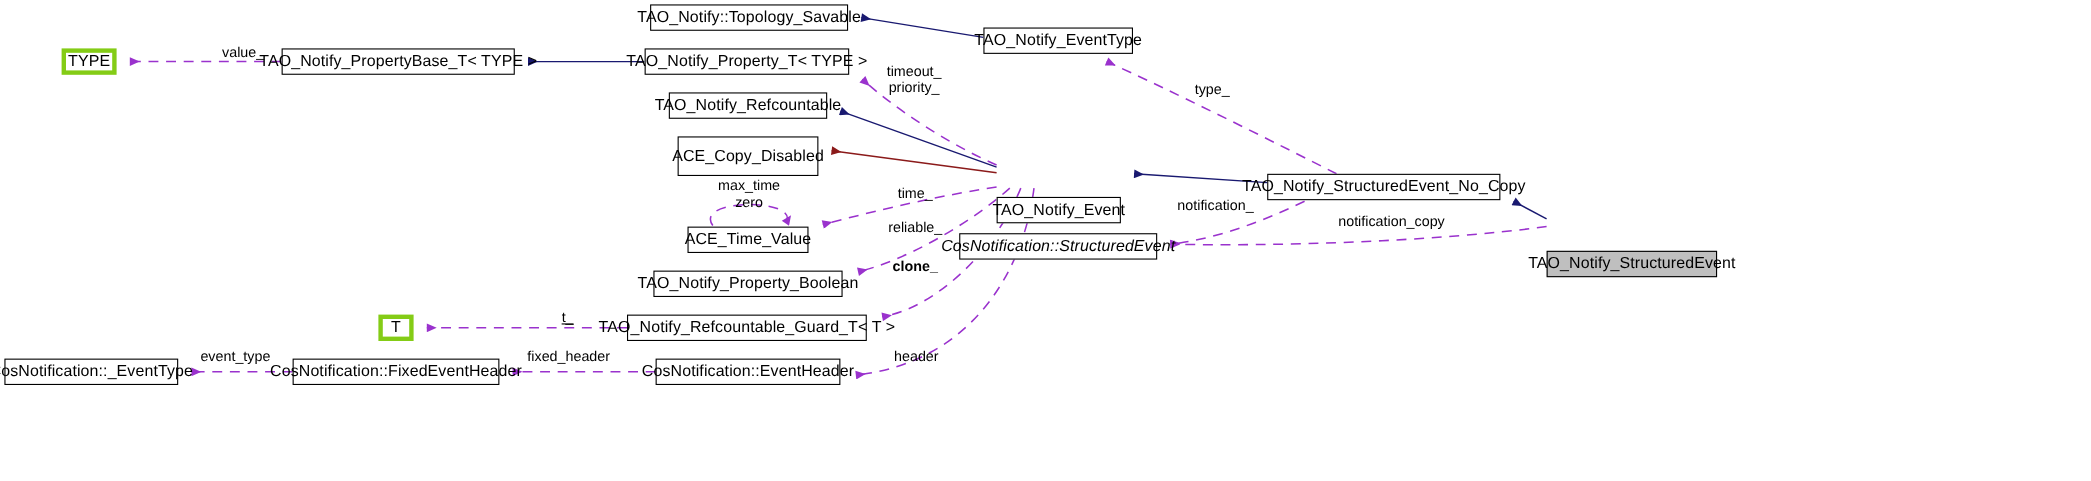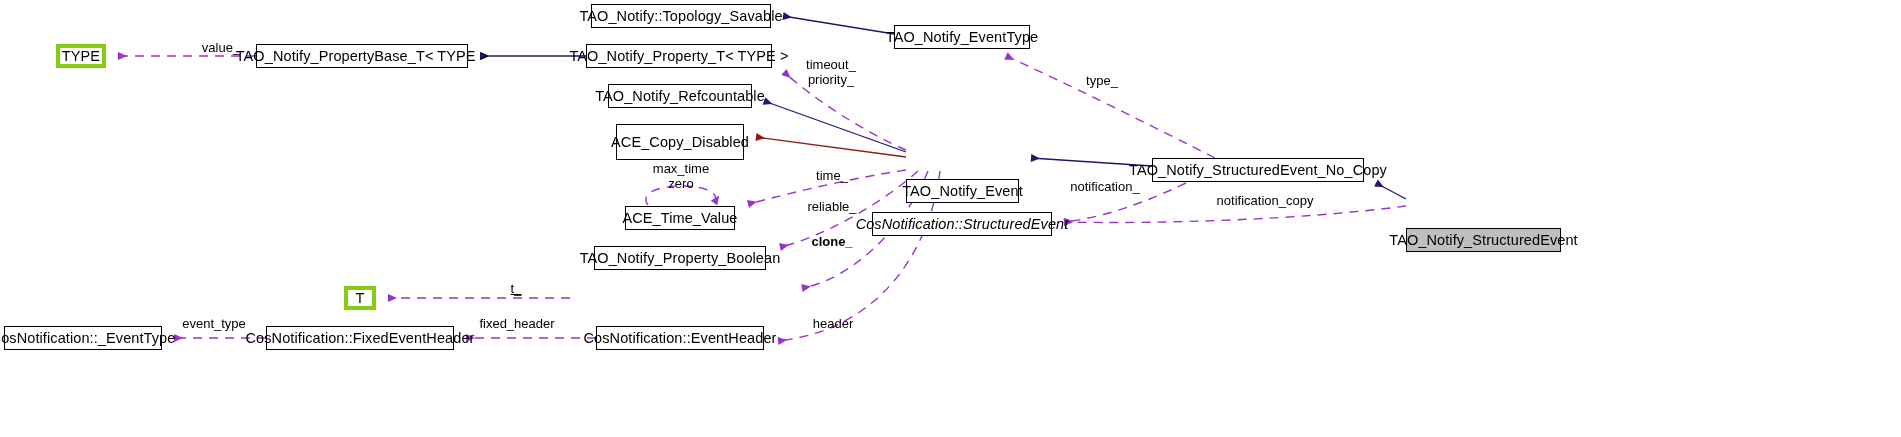--- a/index.html
+++ b/index.html
@@ -156,20 +156,21 @@
   <div class="node current" style="left:1406px;top:193px;width:155px;height:24px;">TAO_Notify_StructuredEvent</div>
 
   <div class="node" style="left:625px;top:206px;width:110px;height:24px;">ACE_Time_Value</div>
 
   <div class="node" style="left:872px;top:212px;width:180px;height:24px;font-style:italic;">CosNotification::StructuredEvent</div>
 
   <div class="node" style="left:594px;top:246px;width:172px;height:24px;">TAO_Notify_Property_Boolean</div>
 
   <div class="node faint" style="left:344px;top:286px;width:32px;height:24px;">T</div>
 
+  <div class="node" style="left:570px;top:286px;width:218px;height:24px;">TAO_Notify_Refcountable_Guard_T&lt; T &gt;</div>
 
   <div class="node" style="left:4px;top:326px;width:158px;height:24px;">CosNotification::_EventType</div>
 
   <div class="node" style="left:266px;top:326px;width:188px;height:24px;">CosNotification::FixedEventHeader</div>
 
   <div class="node" style="left:596px;top:326px;width:168px;height:24px;">CosNotification::EventHeader</div>
 
   <div class="edge-label" style="left:191px;top:41px;width:60px;">value_</div>
 
   <div class="edge-label" style="left:795px;top:58px;width:72px;">timeout_

